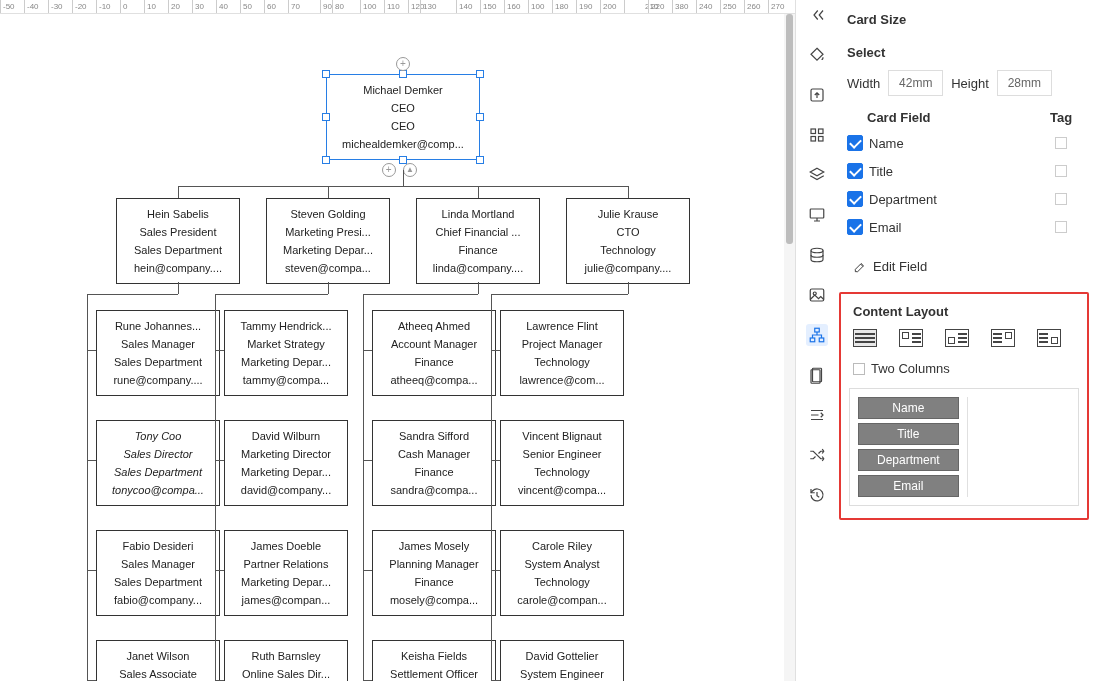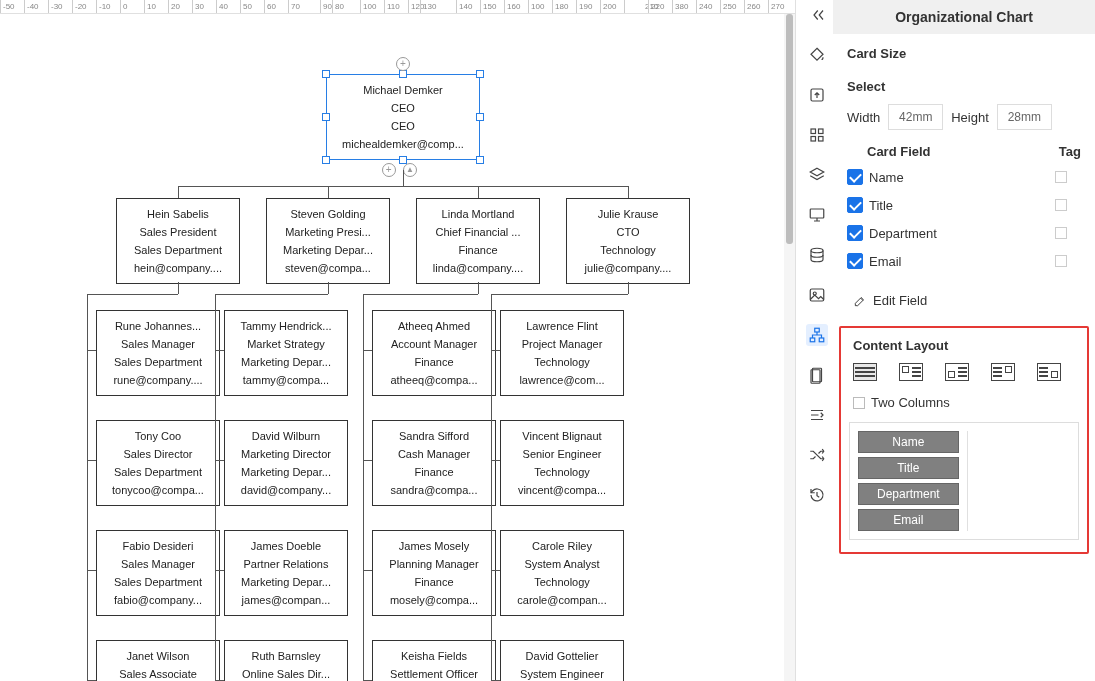--- a/index.html
+++ b/index.html
@@ -42,21 +42,21 @@
 
   .panel { width: 262px; margin-left: auto; background: #fff; display: flex; flex-direction: column; height: 100%; font-size: 13px; color: #333; overflow-y: auto; }
   .panel-header { background: #f0f0f0; padding: 9px 0; text-align: center; font-weight: 600; font-size: 14px; }
   .panel-section-title { padding: 12px 14px 6px 14px; font-weight: 600; font-size: 13px; }
   .panel-row { display: flex; align-items: center; gap: 8px; padding: 4px 14px; }
   .panel-row label { font-size: 13px; color: #333; }
   .panel-row input[type=text] { width: 55px; height: 26px; border: 1px solid #ddd; padding: 0 6px; font-size: 12px; color:#666; text-align: center; }
 
   .card-fields { padding: 4px 14px 10px 14px; }
   .cf-head { display:flex; font-weight:600; padding:6px 0 4px 20px; }
-  .cf-head .h1{ flex:1; } .cf-head .h2{ width:40px; text-align:right; }
+  .cf-head .h1{ flex:1; } .cf-head .h2{ width:40px; text-align:center; }
   .cf-row { display:flex; align-items:center; height:28px; }
   .cf-row .cb { width:16px; height:16px; border:1.5px solid #1a73e8; border-radius:2px; margin-right:6px; display:flex; align-items:center; justify-content:center; background:#1a73e8; }
   .cf-row .cb::after{ content:""; width:5px; height:9px; margin-top:-2px; border:solid #fff; border-width:0 2px 2px 0; transform:rotate(45deg); }
   .cf-row .lbl { flex:1; }
   .cf-row .tagcb { width:12px; height:12px; border:1px solid #ccc; margin:0 14px; }
 
   .editfield { display:flex; align-items:center; gap:6px; padding:8px 14px 14px 20px; font-size:13px; cursor:pointer;}
   .editfield svg{ width:14px; height:14px; stroke:#333; fill:none; stroke-width:1.6;}
 
   .highlight-box { border: 2px solid #e53935; margin: 4px 6px 8px 6px; padding: 10px 8px 12px 8px; border-radius: 2px; }
@@ -159,21 +159,21 @@
         <div class="conn" style="left: 87px; top: 280px; width: 1px; height: 56px;"></div>
         <div class="conn" style="top: 336px; left: 87px; height: 1px; width: 9px;"></div>
         <div class="node" style="left: 96px; top: 296px;">
           <div class="ln">Rune Johannes...</div>
           <div class="ln">Sales Manager</div>
           <div class="ln">Sales Department</div>
           <div class="ln">rune@company....</div>
         </div>
         <div class="conn" style="left: 87px; top: 336px; width: 1px; height: 110px;"></div>
         <div class="conn" style="top: 446px; left: 87px; height: 1px; width: 9px;"></div>
-        <div class="node" style="left: 96px; top: 406px;">
+        <div class="node" style="left: 96px; top: 406px; font-style: italic;">
           <div class="ln">Tony Coo</div>
           <div class="ln">Sales Director</div>
           <div class="ln">Sales Department</div>
           <div class="ln">tonycoo@compa...</div>
         </div>
         <div class="conn" style="left: 87px; top: 446px; width: 1px; height: 110px;"></div>
         <div class="conn" style="top: 556px; left: 87px; height: 1px; width: 9px;"></div>
         <div class="node" style="left: 96px; top: 516px;">
           <div class="ln">Fabio Desideri</div>
           <div class="ln">Sales Manager</div>
@@ -390,21 +390,20 @@
     <div class="rbtn">
         <svg viewBox="0 0 24 24">
           <path d="M4 12a8 8 0 1 0 2.3-5.7L4 9"></path>
           <path d="M4 4v5h5"></path>
           <path d="M12 8v5l3 2"></path>
         </svg>
       </div>
   </div>
 
   <div class="panel">
-    <div class="panel-header">Organizational Chart</div>
 
     <div class="panel-section-title">Card Size</div>
 
     <div class="panel-section-title">Select</div>
     <div class="panel-row">
       <label>Width</label>
       <input type="text" value="42mm" style="">
       <label>Height</label>
       <input type="text" value="28mm" style="">
     </div>

